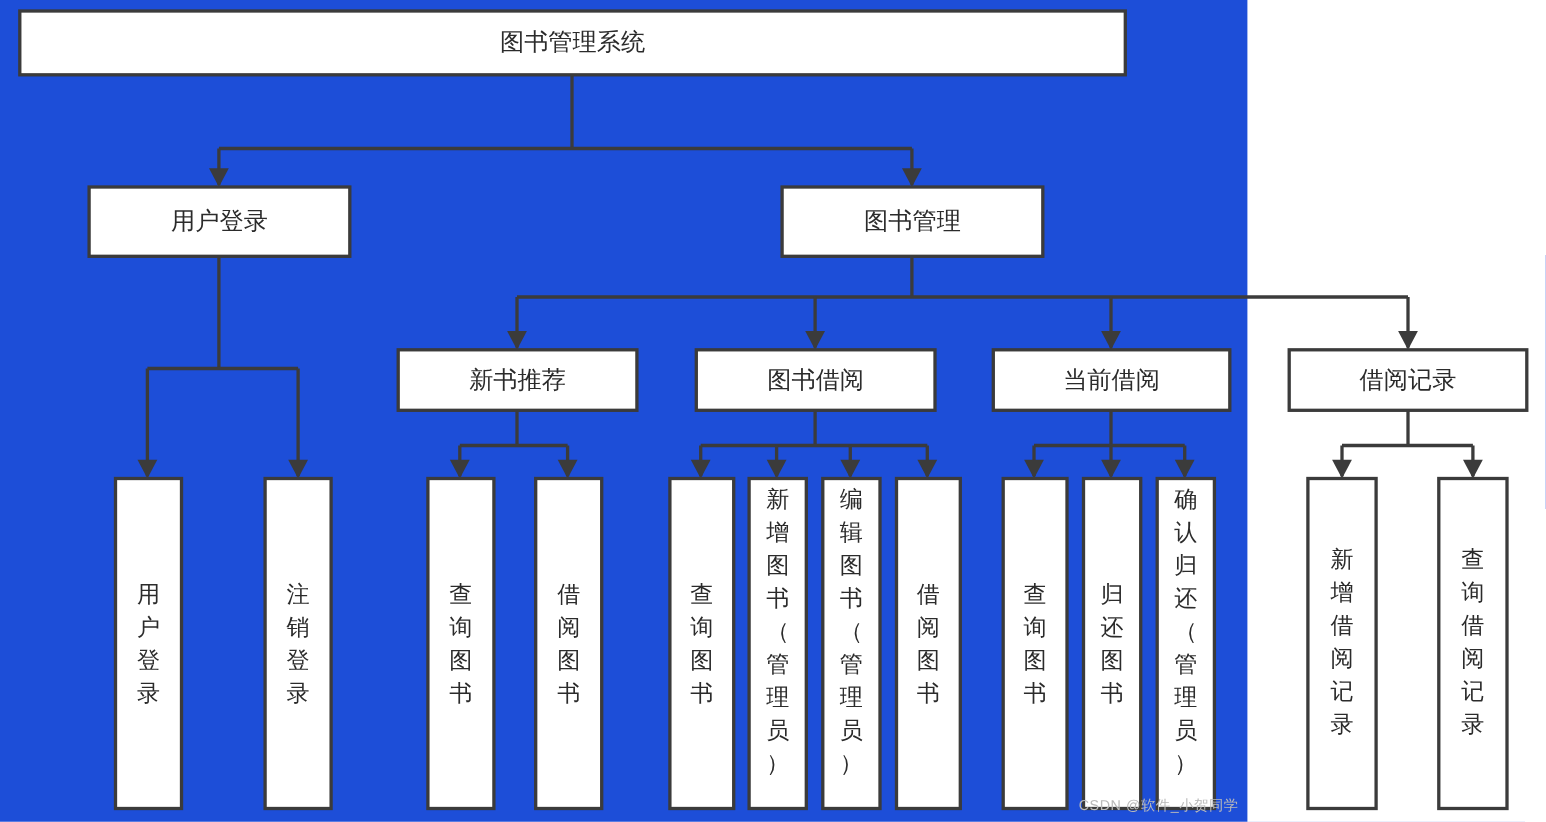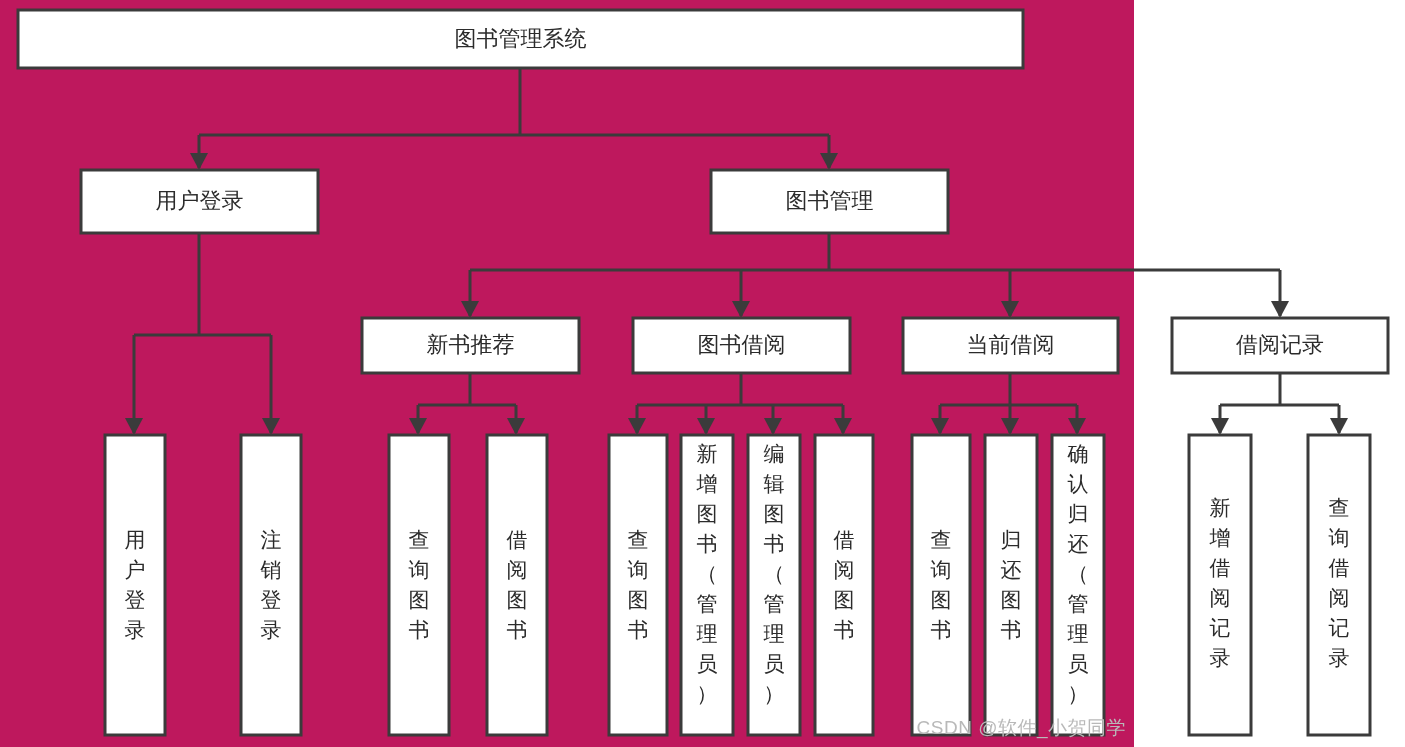--- a/index.html
+++ b/index.html
@@ -11,21 +11,21 @@
     width: 1405px;
     height: 747px;
     font-family: "Liberation Sans", "DejaVu Sans", sans-serif;
     overflow: hidden;
     position: relative;
   }
   #diagram-root {
     position: relative;
     width: 1134px;
     height: 747px;
-    background: #be185d;
+    background: #1d4ed8;
   }
   svg.flow {
     position: absolute;
     top: 0;
     left: 0;
     width: 1405px;
     height: 747px;
     display: block;
   }
   .node-box {
@@ -54,21 +54,21 @@
     fill: #2b2b2b;
     font-family: "Liberation Sans", "DejaVu Sans", sans-serif;
     font-size: 21px;
     text-anchor: middle;
   }
   .watermark {
     position: absolute;
     right: 8px;
     bottom: 6px;
     font-family: "Liberation Sans", "DejaVu Sans", sans-serif;
-    font-size: 19px;
+    font-size: 13px;
     color: #b9b9b9;
     white-space: nowrap;
     letter-spacing: 0.5px;
     pointer-events: none;
   }
 </style>
 </head>
 <body>
 
 <div id="diagram-root">

